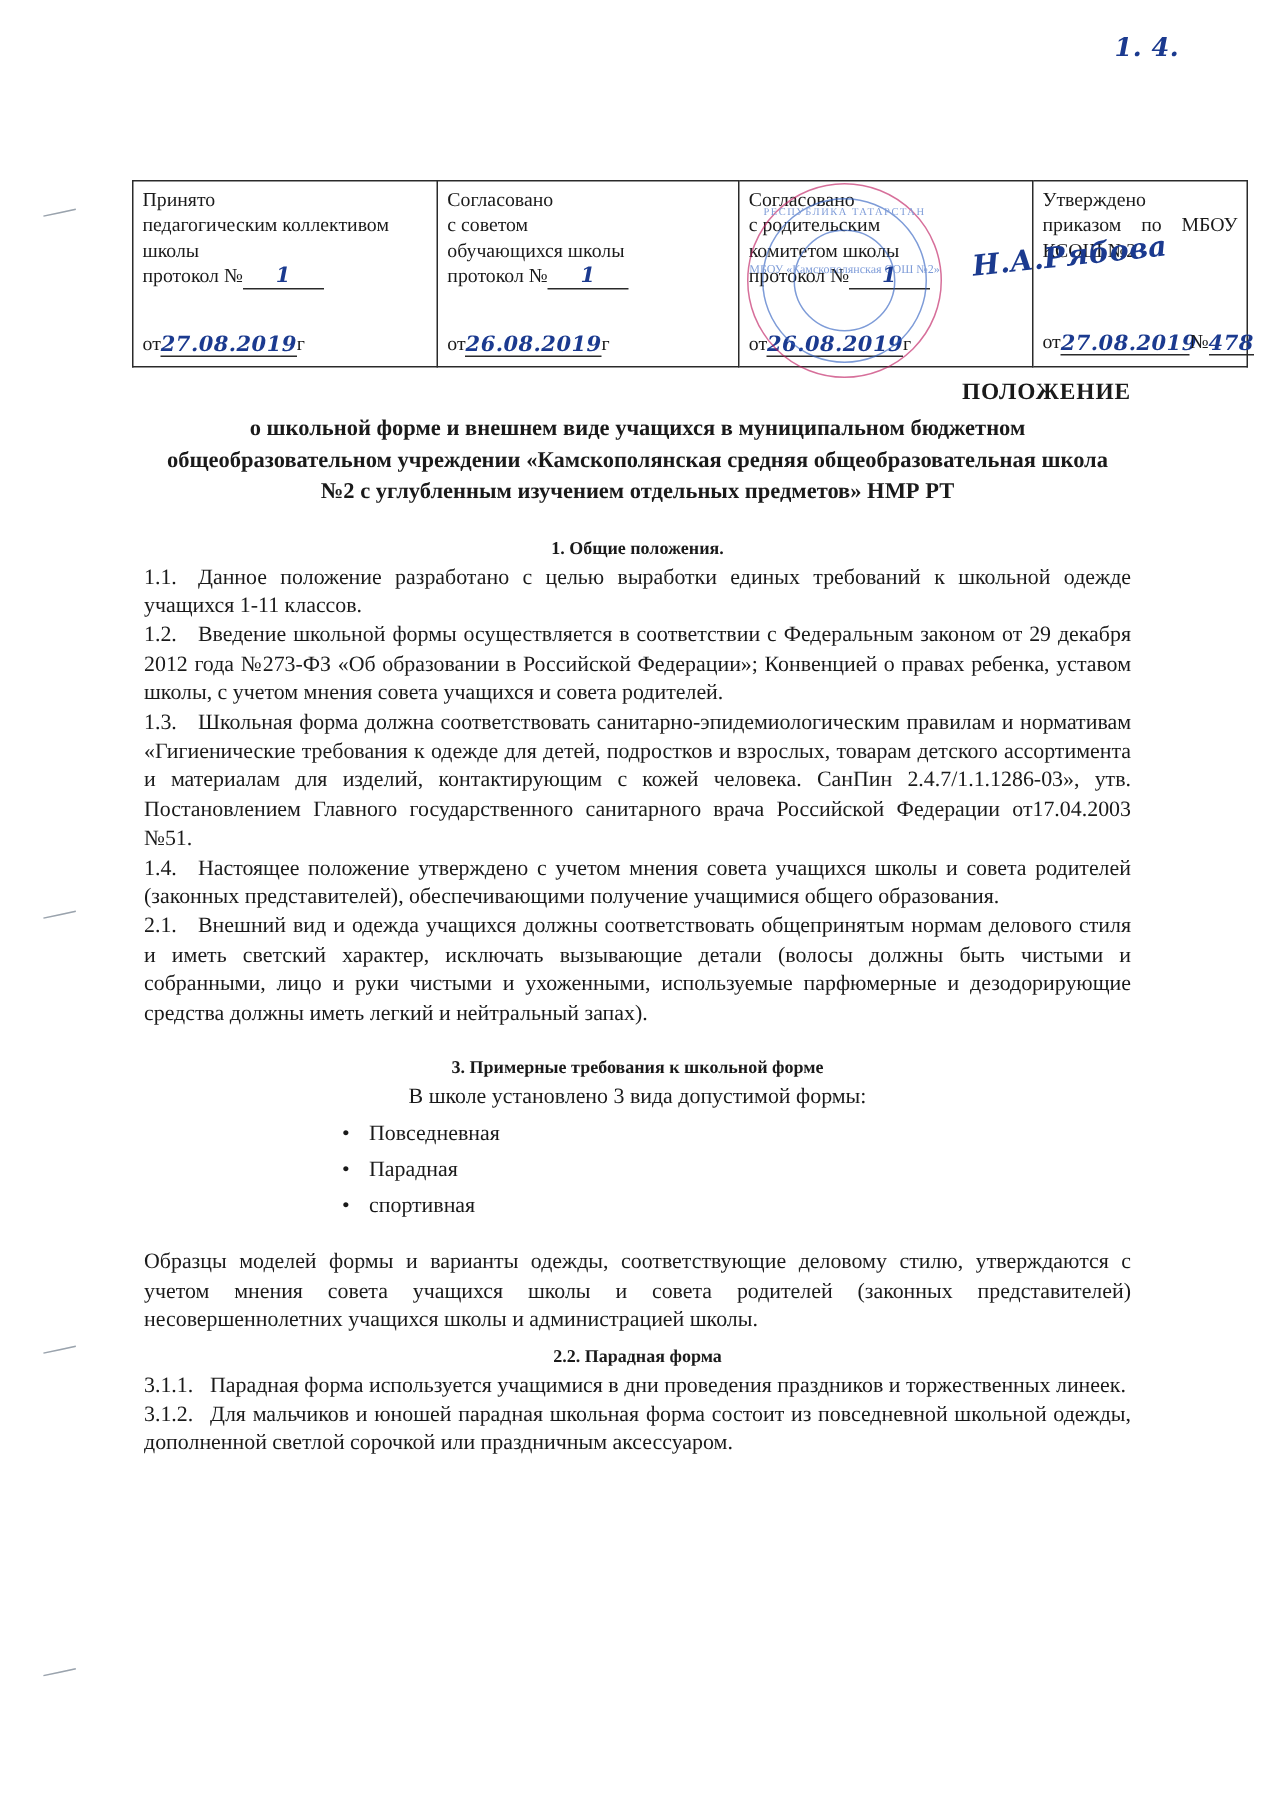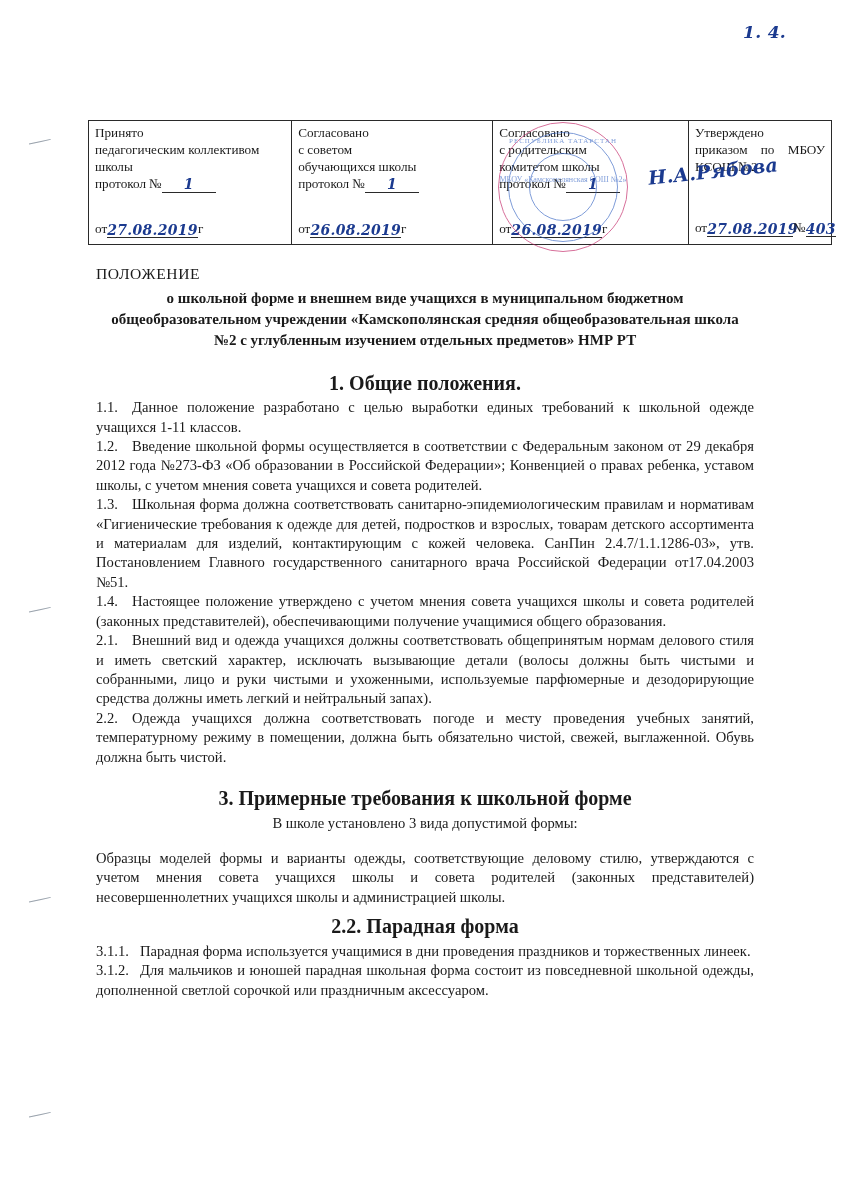--- a/index.html
+++ b/index.html
@@ -146,37 +146,37 @@
   .content {
     position: absolute;
     left: 96px;
     top: 252px;
     width: 658px;
     font-size: 14.6px;
     line-height: 1.33;
     text-align: justify;
   }
   .title-main {
-    text-align: left;
-    font-weight: normal;
+    text-align: right;
+    font-weight: bold;
     font-size: 15.6px;
     letter-spacing: 0.6px;
-    margin: 12px 0 3px 0;
+    margin: 0 0 3px 0;
   }
   .title-sub {
     text-align: center;
     font-weight: bold;
     font-size: 15px;
     line-height: 1.42;
     margin: 0 10px 0 10px;
   }
   .sec-head {
     text-align: center;
     font-weight: bold;
-    font-size: 20px;
+    font-size: 12px;
     margin: 18px 0 2px 0;
   }
   .sec-head.sub { margin: 6px 0 2px 0; }
   p.para {
     margin: 0;
     text-indent: 0;
   }
   .num {
     display: inline-block;
     min-width: 36px;
@@ -269,21 +269,21 @@
         <span class="justify-row">
           <span>приказом</span>
           <span>по</span>
           <span>МБОУ</span>
         </span>
         <span class="cell-line">КСОШ №2</span>
         <span class="prot-row" style="margin-top:16px">
           <span>от</span>
           <span class="hw-under hand wide">27.08.2019</span>
           <span>№</span>
-          <span class="hw-under hand narrow">403</span>
+          <span class="hw-under hand narrow">478</span>
         </span>
       </td>
     </tr>
   </tbody>
     </table>
 
   <div class="stamp">
     <div class="stamp-txt">РЕСПУБЛИКА ТАТАРСТАН</div>
     <div class="stamp-core">МБОУ «Камскополянская СОШ №2»</div>
   </div>
@@ -296,26 +296,30 @@
 
     <div class="sec-head">1.  Общие положения.</div>
 
     <p class="para"><span class="num">1.1.</span><span>Данное положение разработано с целью выработки единых требований к школьной одежде учащихся 1-11 классов.</span></p>
     <p class="para"><span class="num">1.2.</span><span>Введение школьной формы осуществляется в соответствии с Федеральным законом от 29 декабря 2012 года №273-ФЗ «Об образовании в Российской Федерации»; Конвенцией о правах ребенка, уставом школы, с учетом мнения совета учащихся и совета родителей.</span></p>
     <p class="para"><span class="num">1.3.</span><span>Школьная форма должна соответствовать санитарно-эпидемиологическим правилам и нормативам «Гигиенические требования к одежде для детей, подростков и взрослых, товарам детского ассортимента и материалам для изделий, контактирующим с кожей человека. СанПин  2.4.7/1.1.1286-03»,  утв.  Постановлением  Главного  государственного санитарного врача Российской Федерации от17.04.2003 №51.</span></p>
     <p class="para"><span class="num">1.4.</span><span>Настоящее положение утверждено с учетом мнения совета учащихся школы и совета родителей (законных представителей), обеспечивающими получение учащимися общего образования.</span></p>
 
 
     <p class="para"><span class="num">2.1.</span><span>Внешний вид и одежда учащихся должны соответствовать общепринятым нормам делового стиля и иметь светский характер, исключать вызывающие детали (волосы должны быть чистыми и собранными, лицо и руки чистыми и ухоженными, используемые парфюмерные и дезодорирующие средства должны иметь легкий и нейтральный запах).</span></p>
-    <p class="para"><span class="num">2.2.</span><span>Одежда учащихся должна соответствовать погоде и месту проведения учебных занятий, температурному режиму в помещении, должна быть обязательно чистой, свежей, выглаженной. Обувь должна быть чистой.</span></p>
 
     <div class="sec-head">3.  Примерные требования к школьной форме</div>
 
     <div class="center-line">В школе установлено 3 вида допустимой формы:</div>
 
+    <ul class="forms">
+      <li>Повседневная</li>
+      <li>Парадная</li>
+      <li>спортивная</li>
+    </ul>
 
     <div class="gap"></div>
 
     <p class="para">Образцы моделей формы и варианты одежды, соответствующие деловому стилю, утверждаются с учетом мнения совета учащихся школы и совета родителей (законных представителей) несовершеннолетних учащихся   школы и администрацией школы.</p>
 
     <div class="sec-head sub">2.2. Парадная форма</div>
 
     <p class="para"><span class="num w2">3.1.1.</span><span>Парадная форма используется учащимися в дни проведения праздников и торжественных линеек.</span></p>
     <p class="para"><span class="num w2">3.1.2.</span><span>Для мальчиков и юношей парадная школьная форма состоит из повседневной школьной одежды, дополненной светлой сорочкой или праздничным аксессуаром.</span></p>
   </div>

